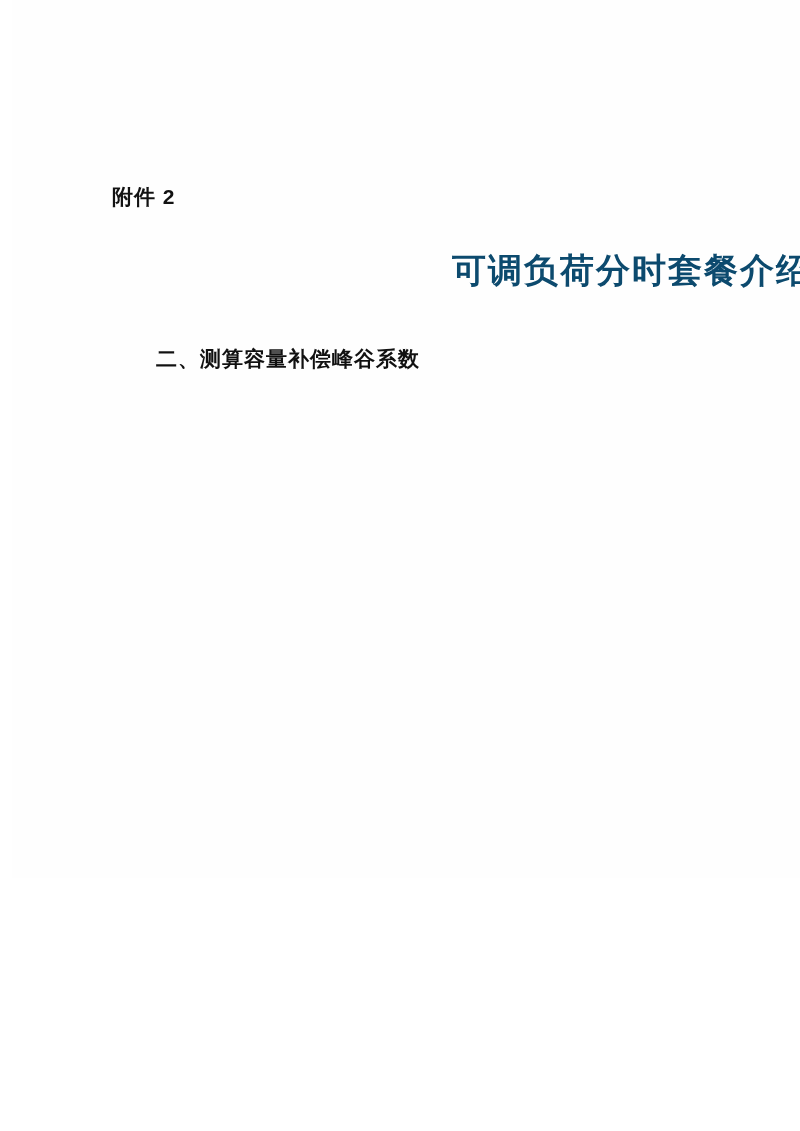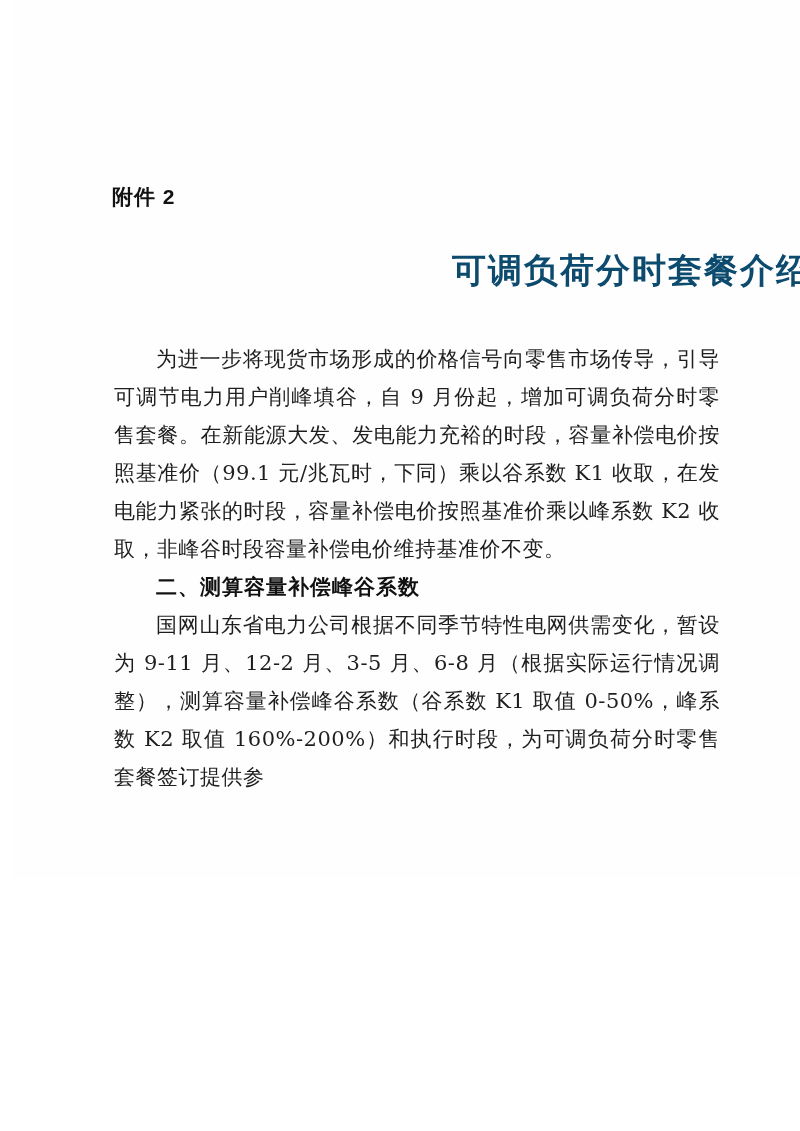--- a/index.html
+++ b/index.html
@@ -88,19 +88,17 @@
 </head>
 <body>
 
 <div class="page">
 
   <div class="attachment-label">附件 2</div>
 
   <h1 class="doc-title">可调负荷分时套餐介绍</h1>
 
   <div class="doc-body">
-    <p class="para">为进一步将现货市场形成的价格信号向零售市场传导，引导可调节电力用户削峰填谷，自 9 月份起，增加可调负荷分时零售套餐。在新能源大发、发电能力充裕的时段，容量补偿电价按照基准价（99.1 元/兆瓦时，下同）乘以谷系数 K1 收取，在发电能力紧张的时段，容量补偿电价按照基准价乘以峰系数 K2 收取，非峰谷时段容量补偿电价维持基准价不变。</p>
     <p class="section-heading">二、测算容量补偿峰谷系数</p>
-    <p class="para">国网山东省电力公司根据不同季节特性电网供需变化，暂设为 9-11 月、12-2 月、3-5 月、6-8 月（根据实际运行情况调整），测算容量补偿峰谷系数（谷系数 K1 取值 0-50%，峰系数 K2 取值 160%-200%）和执行时段，为可调负荷分时零售套餐签订提供参</p>
   </div>
 
 
 </div>
 
 </body></html>

